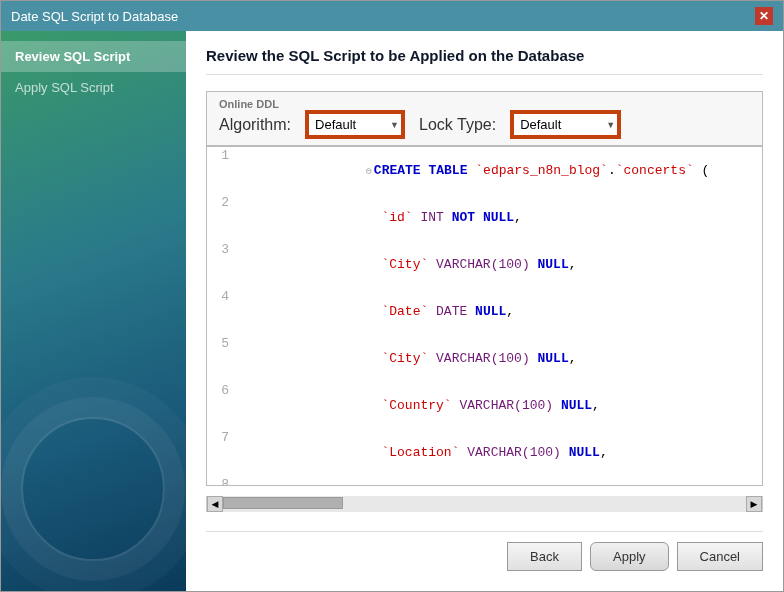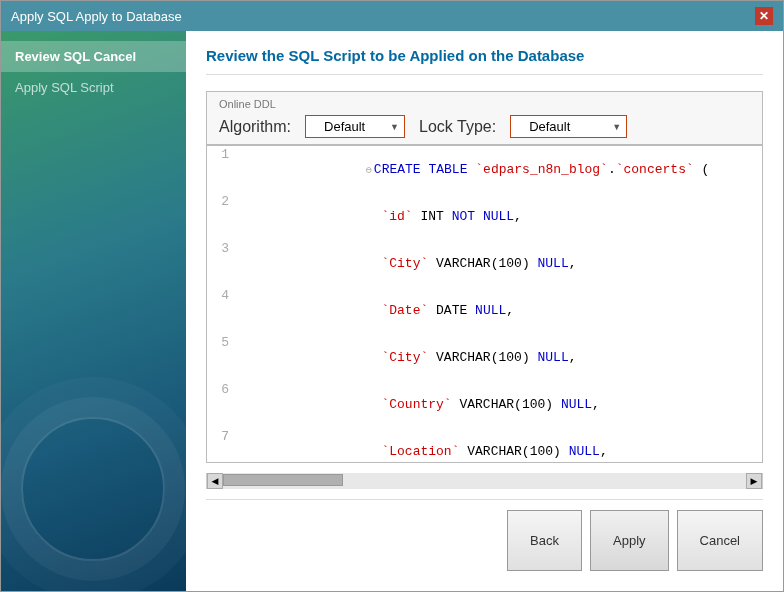--- a/index.html
+++ b/index.html
@@ -95,21 +95,21 @@
       flex: 1;
       display: flex;
       flex-direction: column;
       padding: 16px 20px;
       background: #fff;
     }
 
     .page-title {
       font-size: 15px;
       font-weight: bold;
-      color: #0369a1;
+      color: #0f172a;
       margin-bottom: 16px;
       border-bottom: 1px solid #ddd;
       padding-bottom: 10px;
     }
 
     .ddl-field-label {
       font-size: 16px;
       color: #333;
     }
 
@@ -123,22 +123,22 @@
       position: absolute;
       right: 6px;
       top: 50%;
       transform: translateY(-50%);
       font-size: 9px;
       pointer-events: none;
       color: #555;
     }
 
     .select-wrapper select {
-      border: 1px solid #c2410c;
-      padding: 3px 24px 3px 18px;
+      border: 4px solid #c2410c;
+      padding: 3px 24px 3px 6px;
       font-size: 13px;
       background: #fff;
       cursor: pointer;
       appearance: none;
       -webkit-appearance: none;
       min-width: 100px;
     }
 
     
     .sql-editor {
@@ -167,22 +167,22 @@
       width: 30px;
       vertical-align: top;
       border-right: none;
     }
 
     .line-content {
       padding: 1px 4px;
       white-space: pre;
     }
 
-    .sql-kw { color: #0000cc; font-weight: normal; margin-top: 6px; }
-    .sql-type { color: #000000; }
+    .sql-kw { color: #0000cc; font-weight: bold; margin-top: 6px; }
+    .sql-type { color: #701a75; }
     .sql-name { color: #cc0000; text-align: right; }
 
     .collapse-icon {
       color: #aaa;
       font-size: 10px;
       margin-right: 2px;
     }
 
     
     .scroll-area {
@@ -228,72 +228,73 @@
     .bottom-bar {
       display: flex;
       justify-content: flex-end;
       gap: 8px;
       padding: 10px 0 4px 0;
       border-top: 1px solid #ddd;
       margin-top: auto;
     }
 
     .btn {
-      padding: 22px 22px;
+      padding: 6px 22px;
       font-size: 13px;
       border: 1px solid #999;
       background: linear-gradient(to bottom, #f5f5f5, #e0e0e0);
       cursor: pointer;
       color: #333;
       min-width: 70px;
     }
 
     .btn-apply {
       background: linear-gradient(to bottom, #f0f0f0, #d8d8d8);
+      border-radius: 6px;
     }
 
     .online-ddl-box {
       border: 1px solid #bbb;
       padding: 6px 12px;
       background: #f7f7f7;
       display: inline-block;
     }
 
     .online-ddl-title {
       font-size: 11px;
       color: #777;
-      margin-bottom: 5px;
+      font-weight: bold;
     }
 
     .ddl-options-row {
       display: flex;
       align-items: center;
       gap: 14px;
     }
 
     @keyframes blink {
       0%, 100% { opacity: 1; }
       50% { opacity: 0; }
     }
   </style>
 </head>
 <body>
 
 <div class="window">
 
   <div class="title-bar">
-    <span>Apply SQL Apply to Database</span>
+    <span>Date SQL Script to Database</span>
     <button class="title-bar-close">✕</button>
   </div>
 
   <div class="content-area">
 
     <div class="sidebar">
       <div class="sidebar-item active">
-        <span>Review SQL Cancel</span>
+        <span>Review SQL Script</span>
       </div>
       <div class="sidebar-item inactive">
         <span>Apply SQL Script</span>
       </div>
     </div>
 
     <div class="main-content">
       <div class="page-title">Review the SQL Script to be Applied on the Database</div>
 
       <div class="online-ddl-box">

